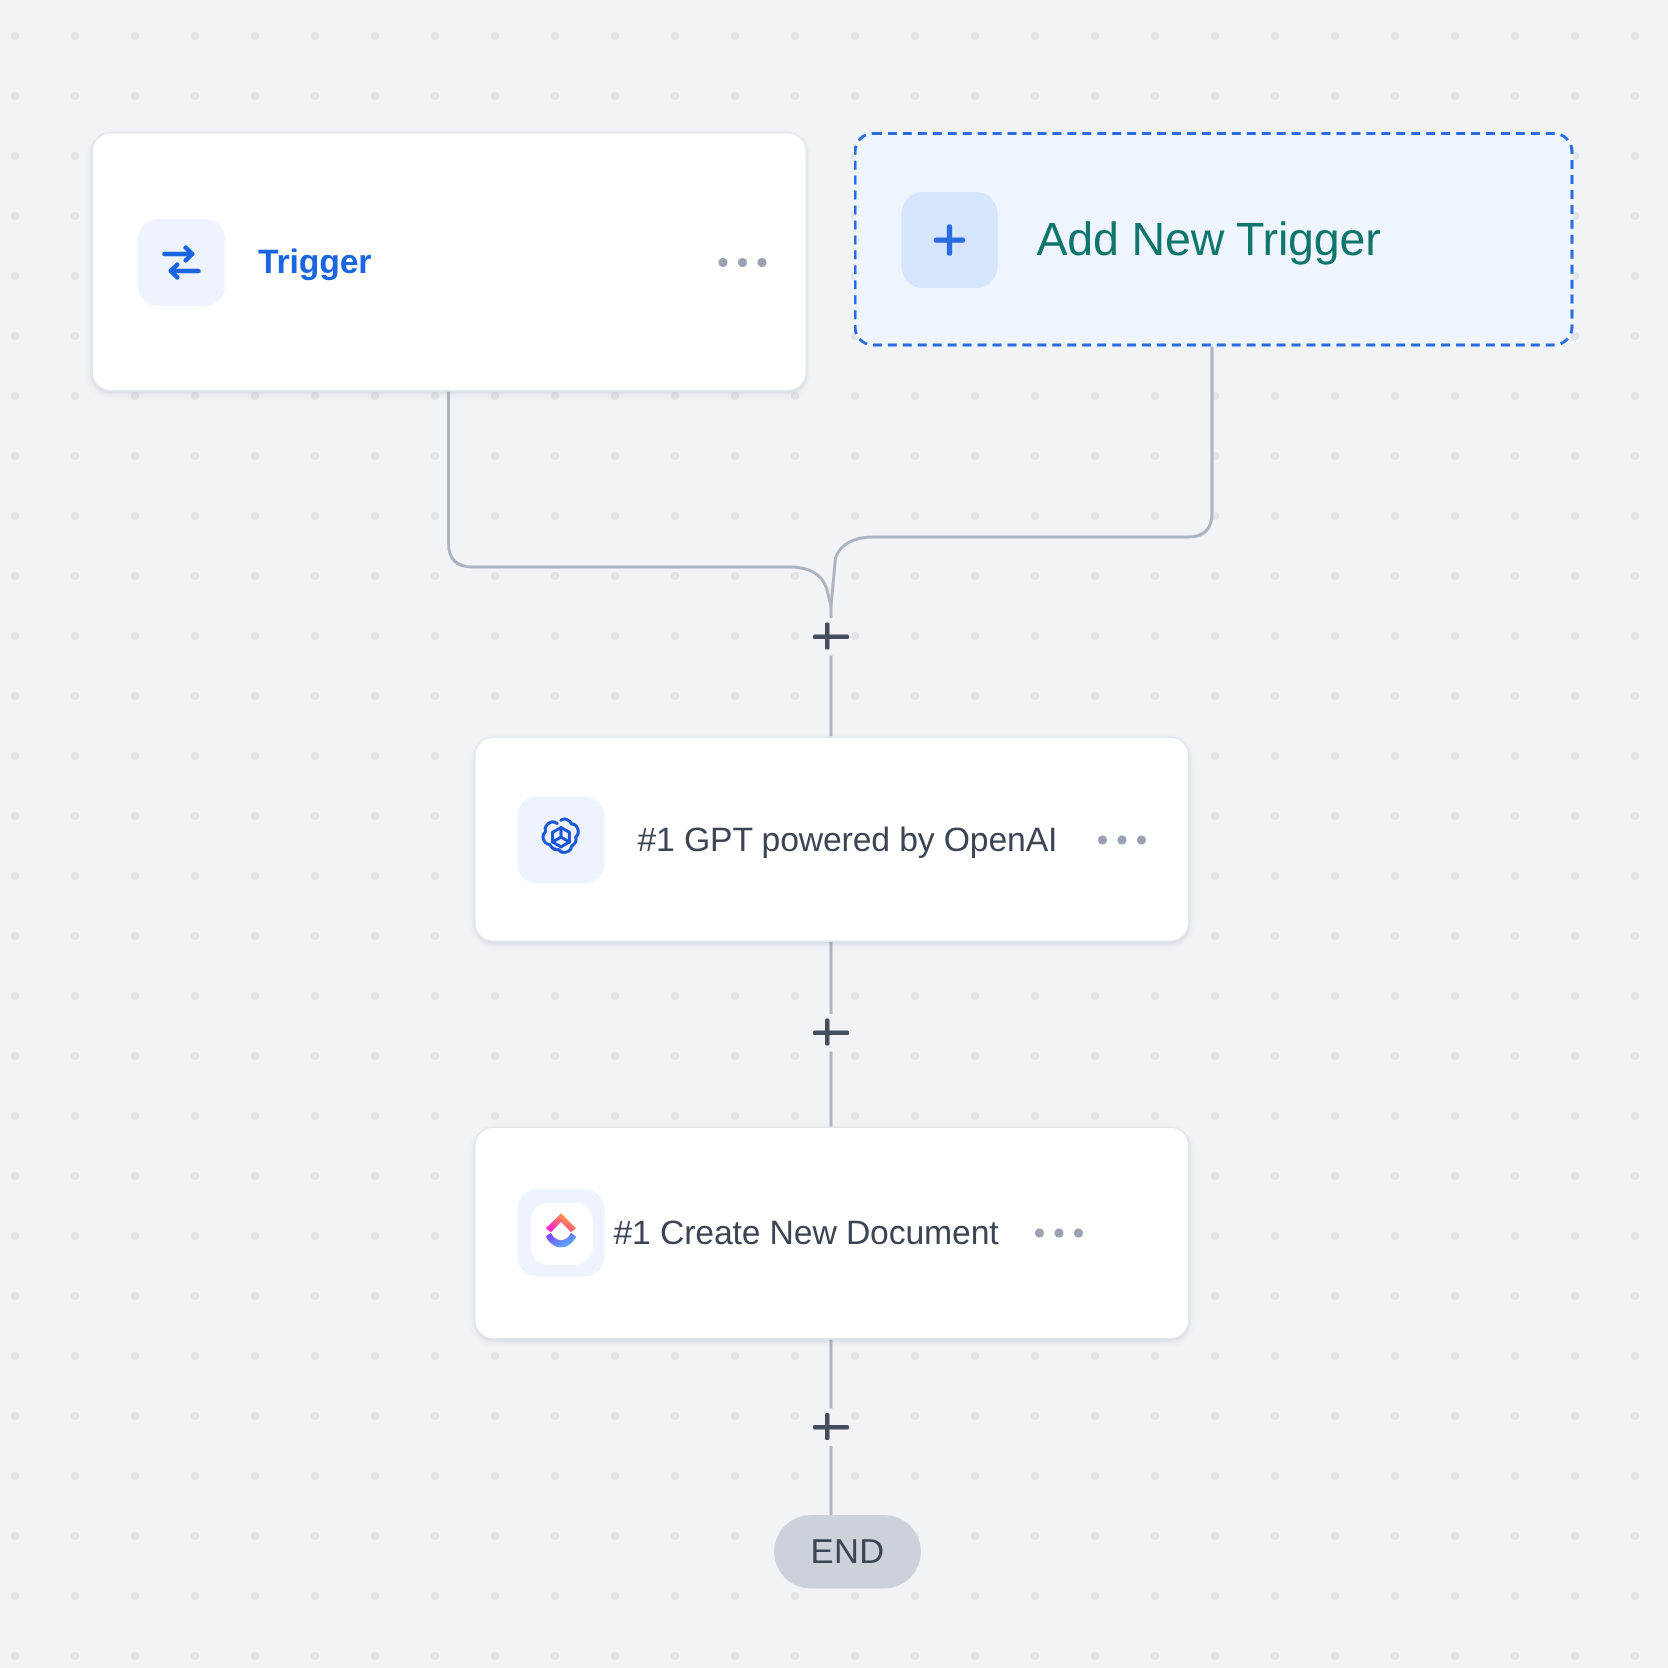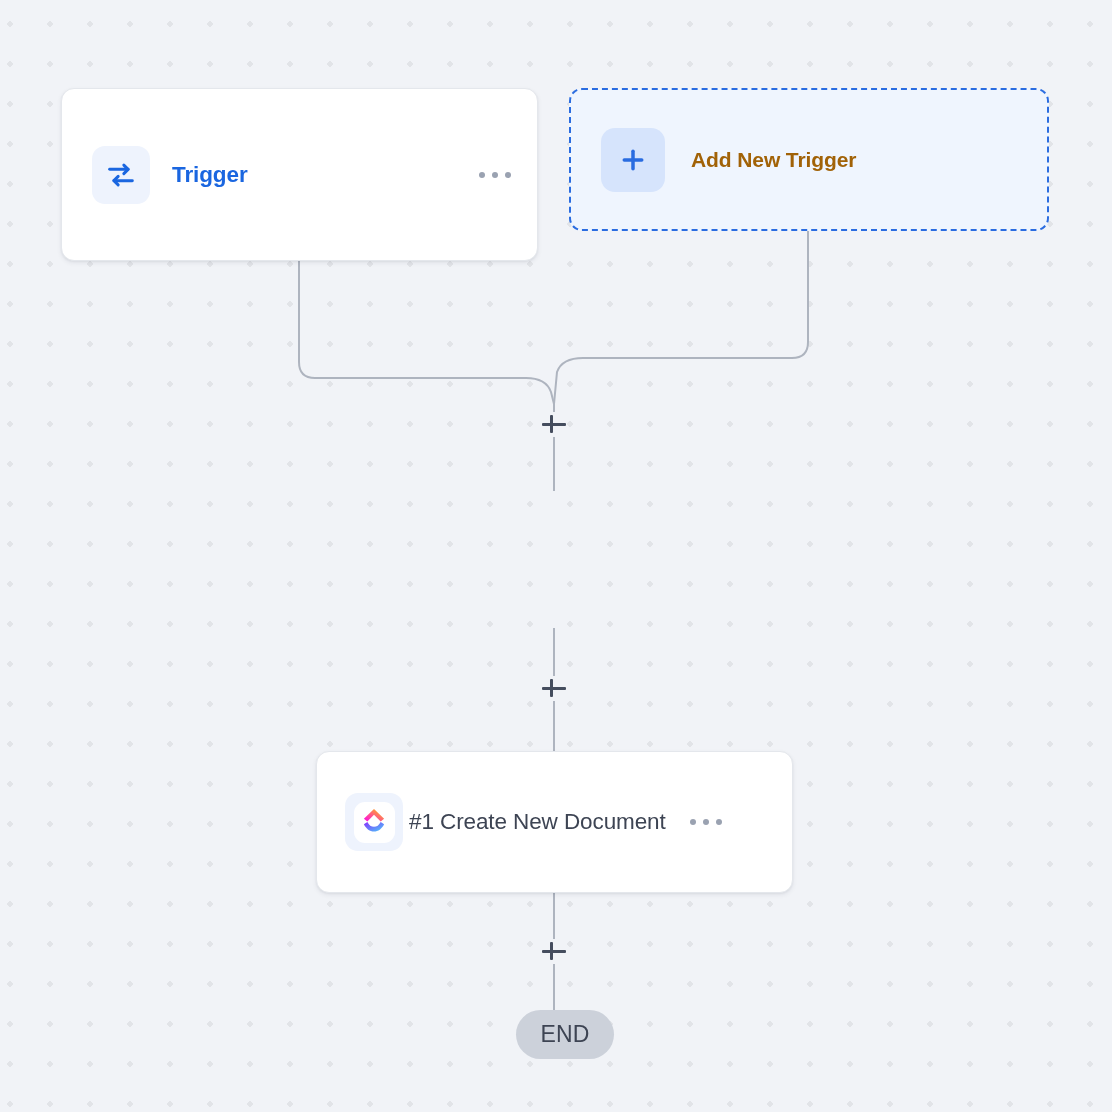--- a/index.html
+++ b/index.html
@@ -123,23 +123,23 @@
     gap: 26px;
     cursor: pointer;
   }
   #add-trigger-card .tile {
     background: #d6e4fc;
     width: 64px;
     height: 64px;
     border-radius: 14px;
   }
   .add-label {
-    color: #a16207;
-    font-weight: 700;
-    font-size: 21px;
+    color: #0f766e;
+    font-weight: 400;
+    font-size: 31px;
     letter-spacing: -0.1px;
   }
 
   
   #gpt-card {
     left: 316px;
     top: 491px;
     width: 477px;
     height: 137px;
     padding: 0 24px 0 28px;
@@ -260,20 +260,36 @@
         <path d="M5 12 h14"></path>
       </svg>
     </span>
     <span class="add-label">Add New Trigger</span>
   </div>
 
   <div class="plus-handle" id="plus-1"></div>
   <div class="plus-handle" id="plus-2"></div>
   <div class="plus-handle" id="plus-3"></div>
 
+  <div class="card" id="gpt-card">
+    <span class="tile">
+      <svg width="36" height="36" viewBox="0 0 24 24" fill="none" stroke="#1a56d6" stroke-width="1.35" stroke-linecap="round" stroke-linejoin="round">
+        <path d="M11.99 3.2c1.2-.72 2.74-.55 3.76.4l.14.14c.31.31.55.68.7 1.08 1.33.13 2.47 1.02 2.9 2.3.43 1.27.05 2.67-.95 3.55.38 1.29-.06 2.68-1.12 3.52-.2.16-.42.3-.65.4-.16 1.33-1.12 2.44-2.42 2.8-1.3.36-2.68-.1-3.5-1.15-1.33.21-2.66-.38-3.4-1.5-.13-.2-.24-.41-.32-.63-1.33-.13-2.47-1.02-2.9-2.3-.43-1.27-.05-2.67.95-3.55-.4-1.35.1-2.8 1.25-3.63 1.15-.82 2.7-.81 3.84.02"></path>
+        <path d="M8.25 8.6 L12 6.45 L15.75 8.6 v4.3 L12 15.05 L8.25 12.9 z"></path>
+        <path d="M12 6.45 v4.3 l3.75 2.15"></path>
+        <path d="M12 10.75 L8.25 12.9"></path>
+      </svg>
+    </span>
+    <span class="card-text">#1 GPT powered by OpenAI</span>
+    <span class="kebab">
+      <i></i>
+      <i></i>
+      <i></i>
+    </span>
+  </div>
 
   <div class="card" id="clickup-card">
     <span class="tile">
       <span class="chip">
         <svg width="30" height="30" viewBox="0 0 32 32" fill="none">
           <defs>
             <linearGradient id="cuTop" x1="0" y1="1" x2="1" y2="0">
               <stop offset="0" stop-color="#ff02f0"></stop>
               <stop offset="1" stop-color="#ffc800"></stop>
             </linearGradient>

